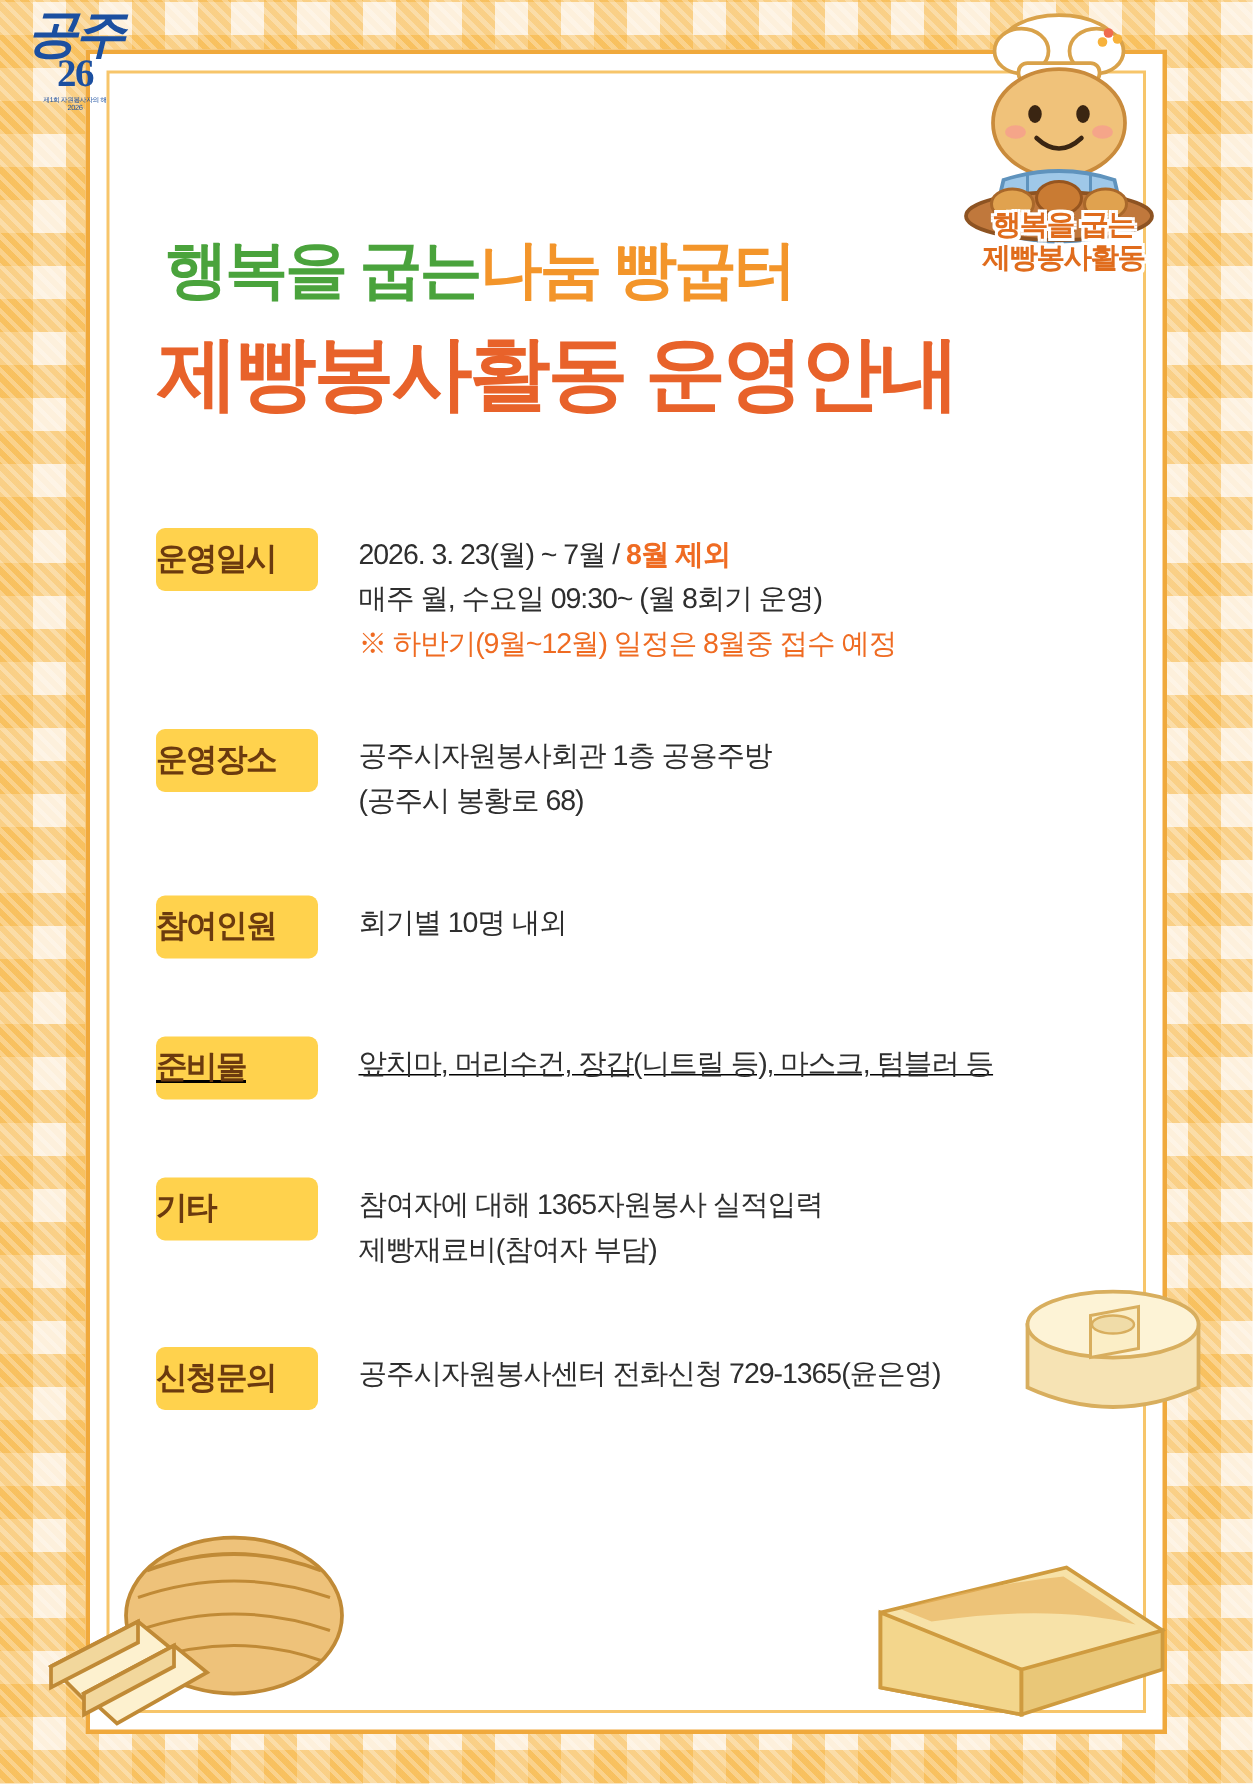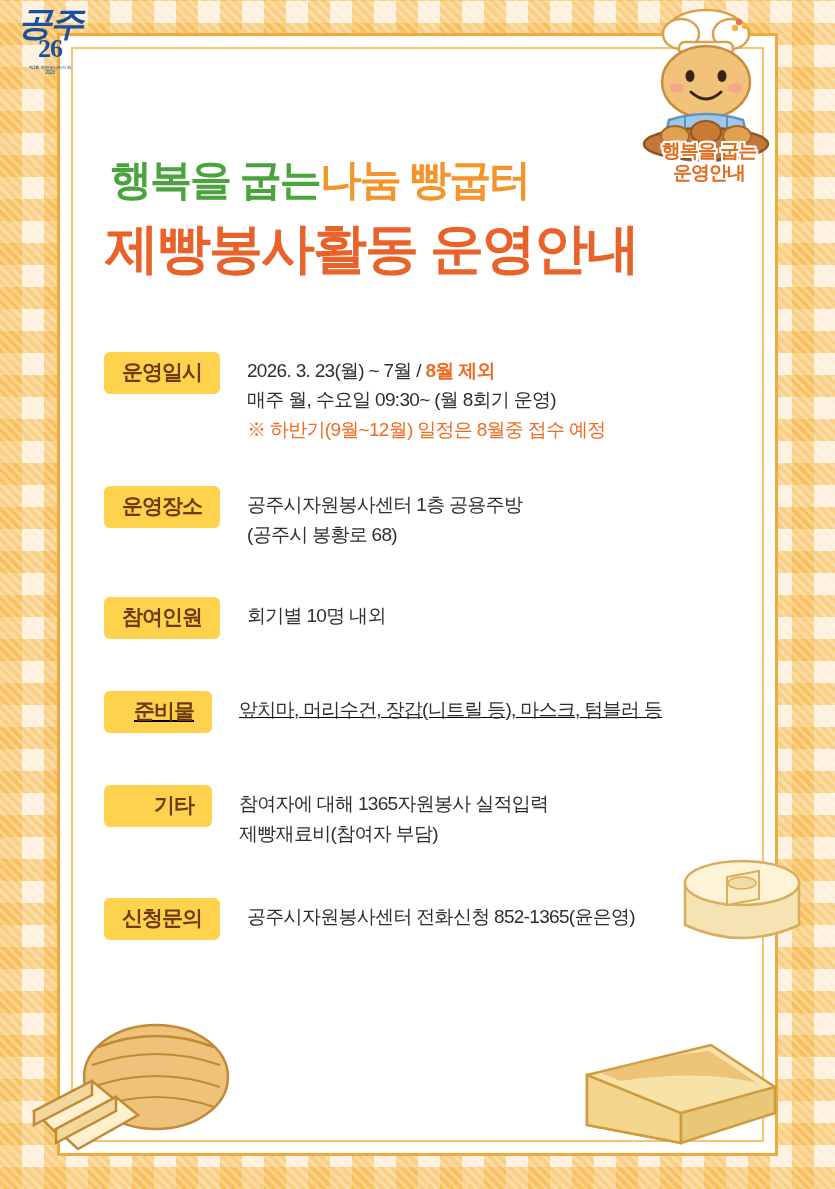--- a/index.html
+++ b/index.html
@@ -154,27 +154,27 @@
   }
   .row {
     position: relative;
     display: flex;
     align-items: flex-start;
     margin-bottom: 30px;
   }
   .tag {
     flex: 0 0 auto;
     min-width: 108px;
-    text-align: right;
+    text-align: left;
     background: #ffd24d;
     color: #6b3a0e;
     font-size: 21px;
     font-weight: bold;
     letter-spacing: -1px;
-    padding: 6px 18px 8px;
+    padding: 6px 0 8px;
     border-radius: 6px;
     box-sizing: border-box;
   }
   .row-body {
     margin-left: 27px;
     padding-top: 4px;
     font-size: 19px;
     color: #2e2e2e;
     line-height: 1.55;
     letter-spacing: -0.7px;
@@ -240,21 +240,21 @@
       <ellipse cx="95" cy="128" rx="15" ry="11" fill="#c97b33" stroke="#96551f" stroke-width="2"></ellipse>
       <ellipse cx="126" cy="132" rx="14" ry="10" fill="#e0a24f" stroke="#a9682a" stroke-width="2"></ellipse>
 
       <circle cx="128" cy="18" r="3.2" fill="#f06a4d"></circle>
       <circle cx="134" cy="22" r="3.2" fill="#f7b23b"></circle>
       <circle cx="124" cy="24" r="3.2" fill="#f7b23b"></circle>
     </svg>
   </div>
   <div class="mascot-caption">
     <span>행복을 굽는</span><br>
-    <span>운영안내</span>
+    <span>제빵봉사활동</span>
   </div>
 
   <div class="title-line1">
     <span class="t-green">행복을 굽는</span><span class="t-orange">나눔 빵굽터</span>
   </div>
   <div class="title-line2">제빵봉사활동 운영안내</div>
 
   <div class="rows">
 
     <div class="row r1">
@@ -262,21 +262,21 @@
       <div class="row-body">
         <div><span>2026. 3. 23(월) ~ 7월  /  </span><span class="orange">8월 제외</span></div>
         <div>매주 월, 수요일 09:30~ (월 8회기 운영)</div>
         <div class="note">※ 하반기(9월~12월) 일정은 8월중 접수 예정</div>
       </div>
     </div>
 
     <div class="row r2">
       <div class="tag">운영장소</div>
       <div class="row-body">
-        <div>공주시자원봉사센터 1층 공용주방</div>
+        <div>공주시자원봉사회관 1층 공용주방</div>
         <div>(공주시 봉황로 68)</div>
       </div>
     </div>
 
     <div class="row r3">
       <div class="tag">참여인원</div>
       <div class="row-body">
         <div>회기별 10명 내외</div>
       </div>
     </div>
@@ -292,21 +292,21 @@
       <div class="tag">기타</div>
       <div class="row-body">
         <div>참여자에 대해 1365자원봉사 실적입력</div>
         <div>제빵재료비(참여자 부담)</div>
       </div>
     </div>
 
     <div class="row r6">
       <div class="tag">신청문의</div>
       <div class="row-body">
-        <div>공주시자원봉사센터 전화신청 852-1365(윤은영)</div>
+        <div>공주시자원봉사센터 전화신청 729-1365(윤은영)</div>
       </div>
     </div>
 
   </div>
 
   <div class="deco deco-cake">
     <svg viewBox="0 0 150 120" width="150" height="120" aria-hidden="true">
       <path d="M18 42 Q75 18 132 42 L132 84 Q75 110 18 84 Z" fill="#f6e3b4" stroke="#d8ae5e" stroke-width="2.5"></path>
       <ellipse cx="75" cy="42" rx="57" ry="22" fill="#fdf3d6" stroke="#d8ae5e" stroke-width="2.5"></ellipse>
       <path d="M60 36 L92 30 L92 58 L60 64 Z" fill="#fbeec6" stroke="#d8ae5e" stroke-width="2"></path>

